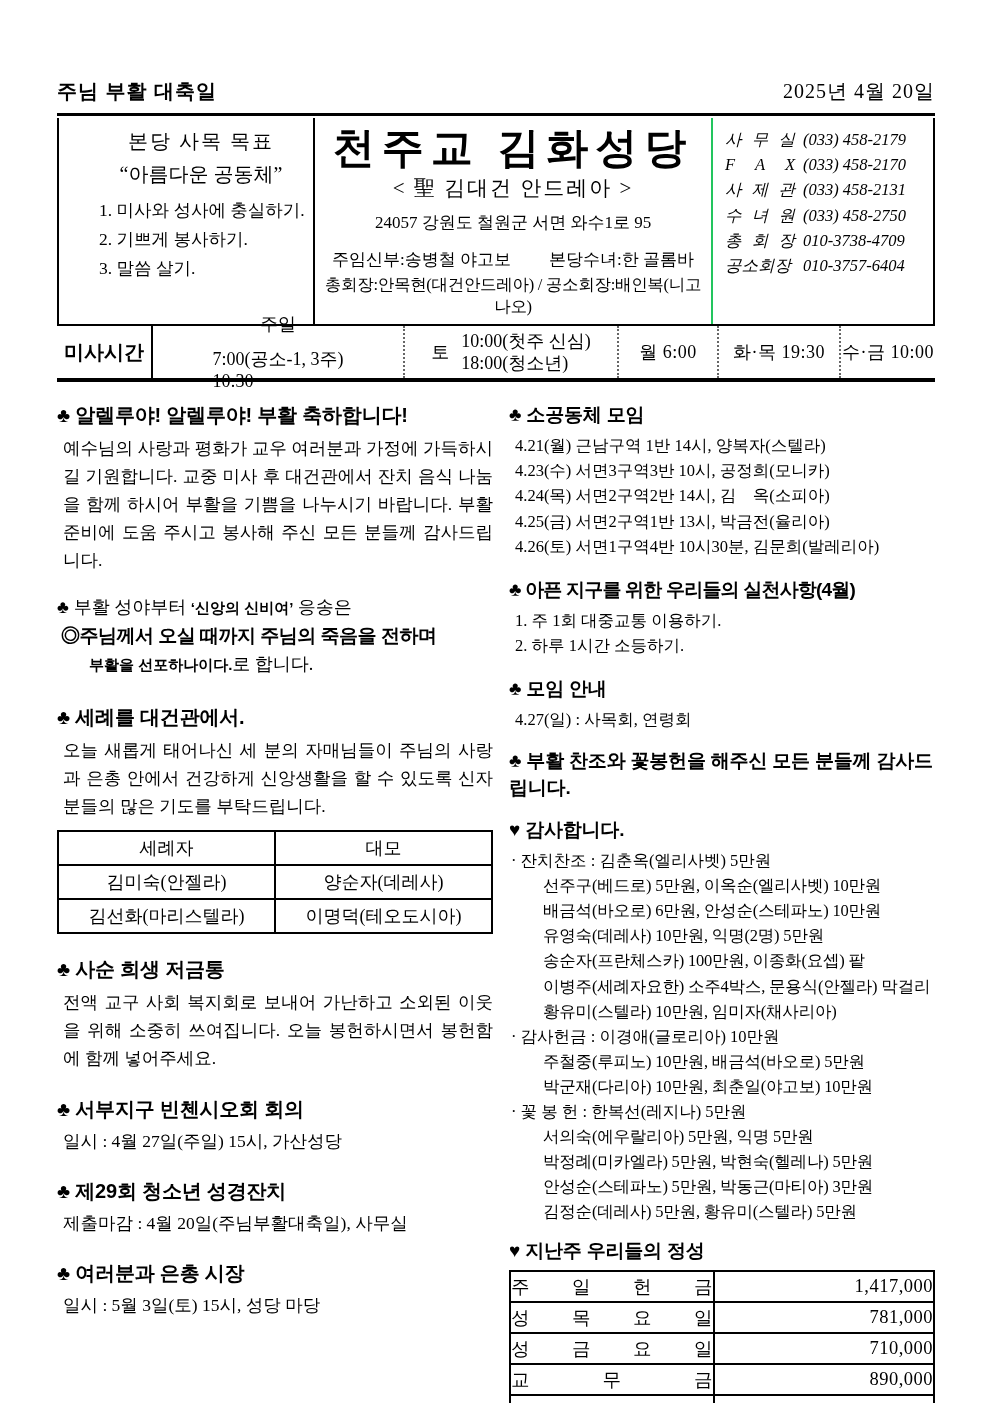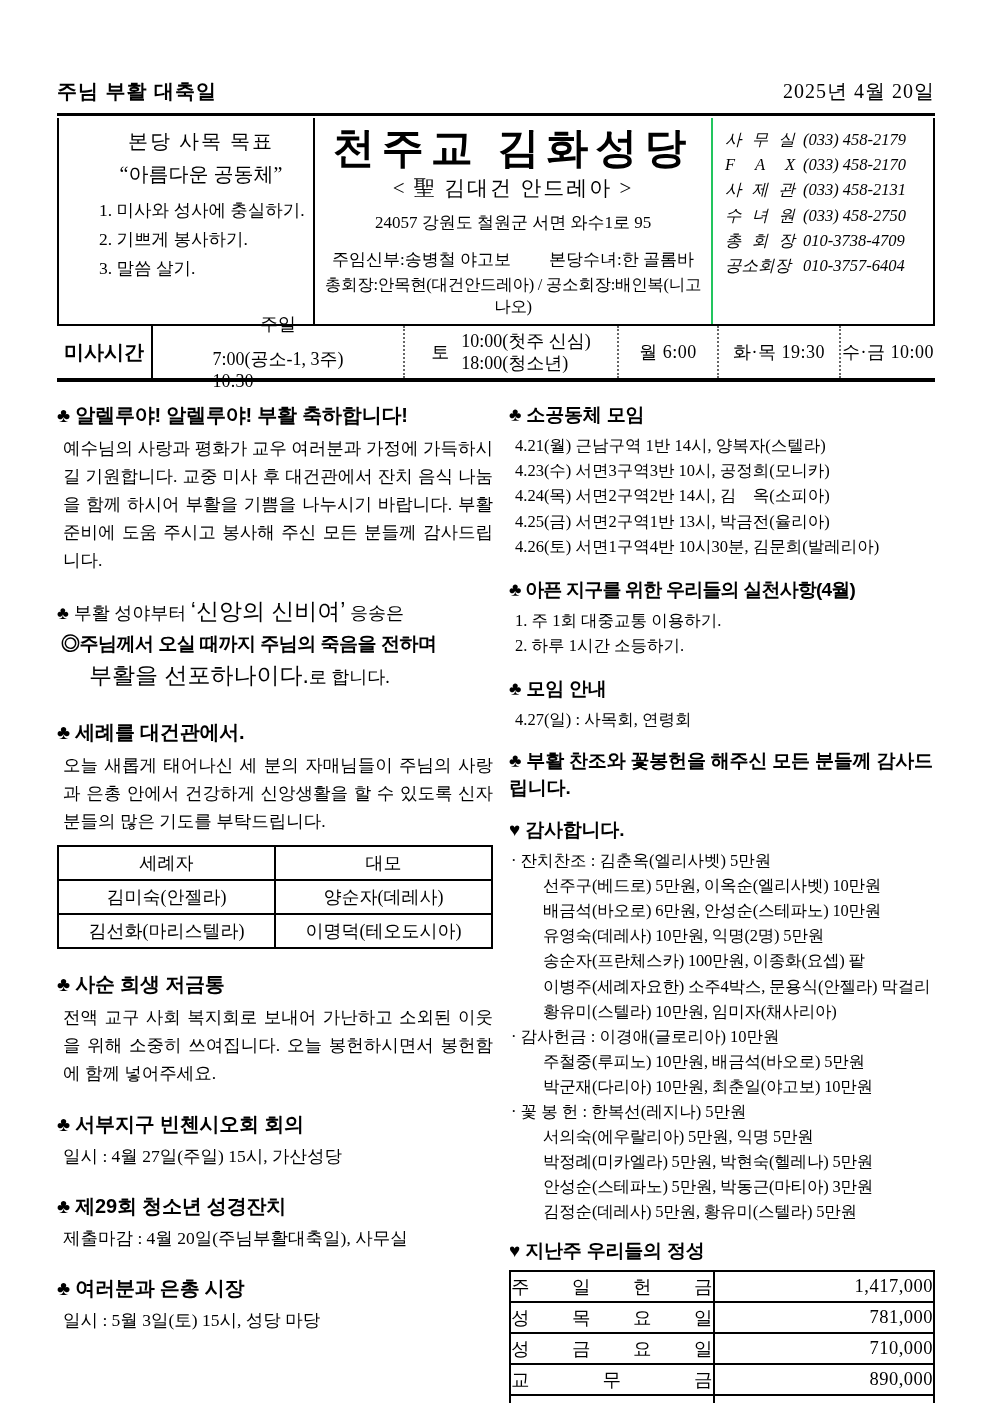--- a/index.html
+++ b/index.html
@@ -52,21 +52,21 @@
   .col-right { flex:1; }
 
   h3.sec { font-family:"Liberation Sans", sans-serif; font-weight:bold;
     font-size:20px; margin:16px 0 5px 0; letter-spacing:-0.2px; }
   .col-right h3.sec { font-size:19px; }
   .para { font-size:17.5px; line-height:1.6; padding-left:6px; text-align:justify; }
   .oneline { font-size:17.5px; padding-left:6px; line-height:1.5; white-space:nowrap; }
 
   .resp-line1 { font-size:18px; line-height:1.55; }
   .resp-line1 .club { font-family:"Liberation Sans", sans-serif; font-weight:bold; }
-  .resp-bold { font-family:"Liberation Sans", sans-serif; font-weight:normal; font-size:23px; }
+  .resp-bold { font-family:"Liberation Sans", sans-serif; font-weight:bold; font-size:15px; }
   .resp-line2 { font-family:"Liberation Sans", sans-serif; font-weight:bold; font-size:19px;
     line-height:1.5; padding-left:4px; letter-spacing:-0.5px; white-space:nowrap; }
   .resp-line3 { font-size:18px; line-height:1.5; padding-left:32px; }
 
   table.baptism { width:100%; border-collapse:collapse; margin-top:10px; }
   table.baptism td { border:2px solid #000; text-align:center; font-size:18px; padding:4px 14px; }
 
   .list-line { font-size:16.5px; line-height:1.52; padding-left:6px; white-space:nowrap; }
   .thx-label { font-size:16.5px; line-height:1.52; padding-left:2px; white-space:nowrap; }
   .thx-line { font-size:16.5px; line-height:1.52; padding-left:34px; white-space:nowrap; letter-spacing:-0.2px; }

